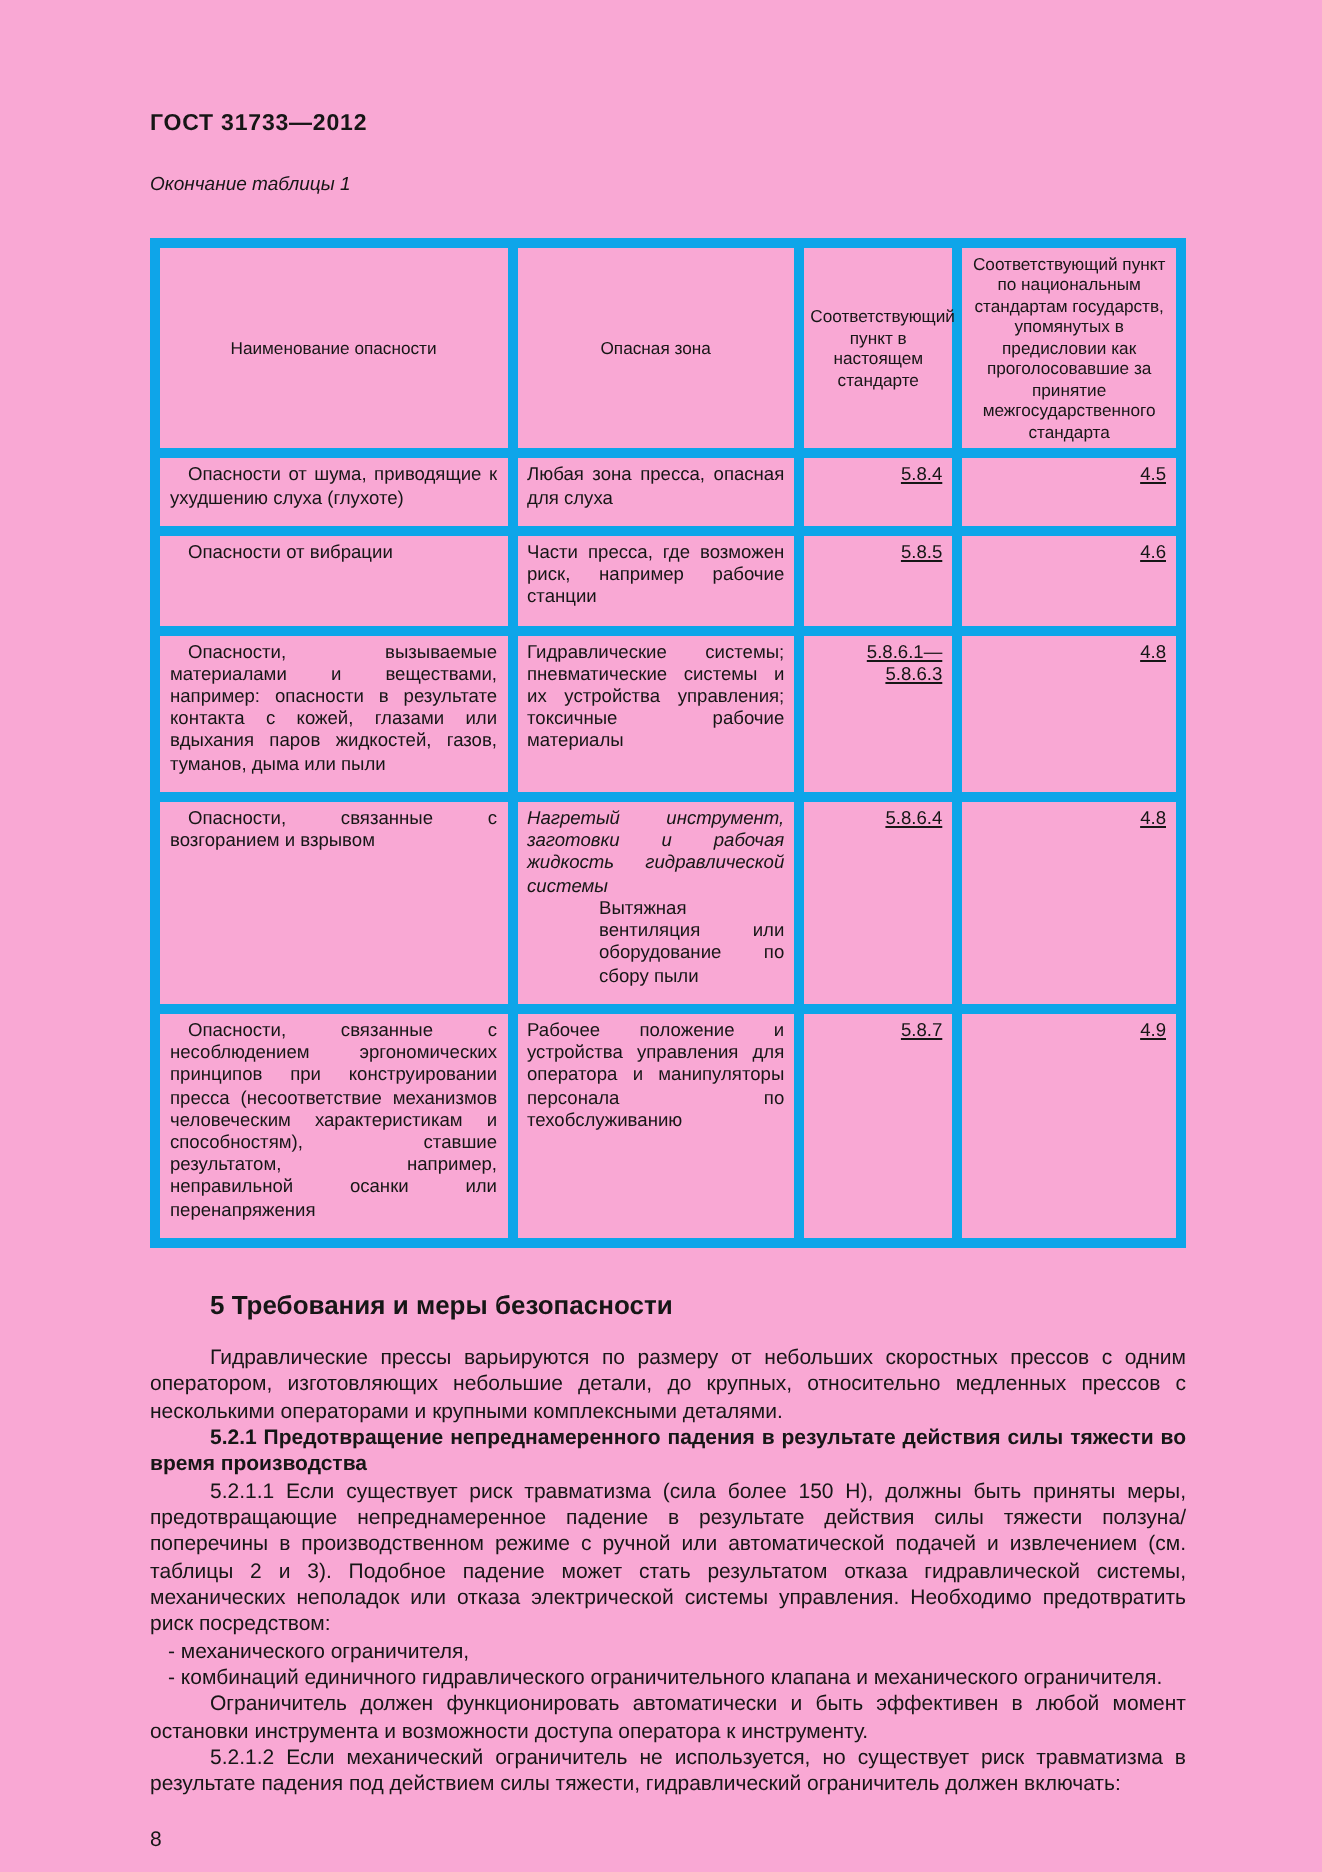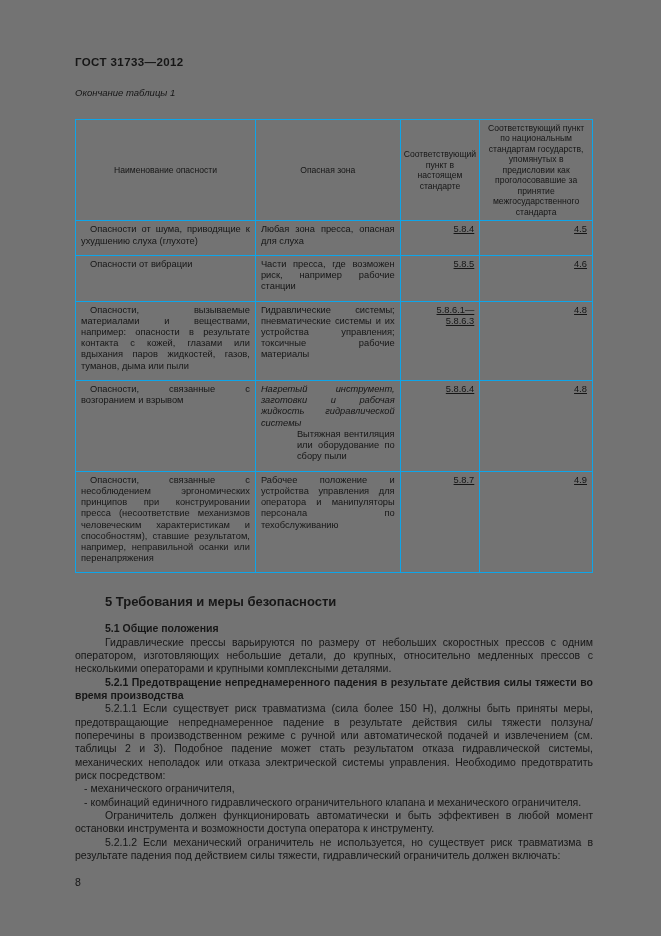--- a/index.html
+++ b/index.html
@@ -3,21 +3,21 @@
 <meta charset="utf-8">
 <style>
   * { box-sizing: border-box; }
   html, body { margin: 0; padding: 0; }
   body { background: #d9d9d9; }
 
   .page {
     width: 661px;
     height: 936px;
     margin: 0 auto;
-    background: #737373;
+    background: #f9a8d4;
     position: relative;
     overflow: hidden;
     font-family: "Liberation Sans", "DejaVu Sans", sans-serif;
     color: #161616;
   }
 
   .content {
     position: absolute;
     left: 75px;
     top: 56px;
@@ -36,21 +36,21 @@
     margin-top: 19px;
     margin-bottom: 21px;
   }
 
   table.hazards {
     width: 100%;
     border-collapse: collapse;
     table-layout: fixed;
   }
   .hazards th, .hazards td {
-    border: 1px solid #0ea5e9;
+    border: 5px solid #0ea5e9;
   }
   .hazards th {
     font-weight: normal;
     font-size: 8.6px;
     line-height: 1.22;
     text-align: center;
     vertical-align: middle;
     padding: 3px 3px;
   }
   .hazards td {
@@ -144,21 +144,20 @@
           <td class="hazard">Опасности, связанные с несоблюдением эргономических принципов при конструировании пресса (несоответствие механизмов человеческим характеристикам и способностям), ставшие результатом, например, неправильной осанки или перенапряжения</td>
           <td class="zone">Рабочее положение и устройства управления для оператора и манипуляторы персонала по техобслуживанию</td>
           <td class="clause">5.8.7</td>
           <td class="national">4.9</td>
         </tr>
       </tbody>
     </table>
 
     <h2 class="sec-title">5  Требования и меры безопасности</h2>
 
-    <p class="para b">5.1  Общие положения</p>
     <p class="para">Гидравлические прессы варьируются по размеру от небольших скоростных прессов с одним оператором, изготовляющих небольшие детали, до крупных, относительно медленных прессов с несколькими операторами и крупными комплексными деталями.</p>
     <p class="para b">5.2.1  Предотвращение непреднамеренного падения в результате действия силы тяжести во время производства</p>
     <p class="para">5.2.1.1  Если существует риск травматизма (сила более 150 Н), должны быть приняты меры, предотвращающие непреднамеренное падение в результате действия силы тяжести ползуна/поперечины в производственном режиме с ручной или автоматической подачей и извлечением (см. таблицы 2 и 3). Подобное падение может стать результатом отказа гидравлической системы, механических неполадок или отказа электрической системы управления. Необходимо предотвратить риск посредством:</p>
     <p class="para dash">-  механического ограничителя,</p>
     <p class="para dash">-  комбинаций единичного гидравлического ограничительного клапана и механического ограничителя.</p>
     <p class="para">Ограничитель должен функционировать автоматически и быть эффективен в любой момент остановки инструмента и возможности доступа оператора к инструменту.</p>
     <p class="para">5.2.1.2  Если механический ограничитель не используется, но существует риск травматизма в результате падения под действием силы тяжести, гидравлический ограничитель должен включать:</p>
 
     <div class="page-num">8</div>
 

